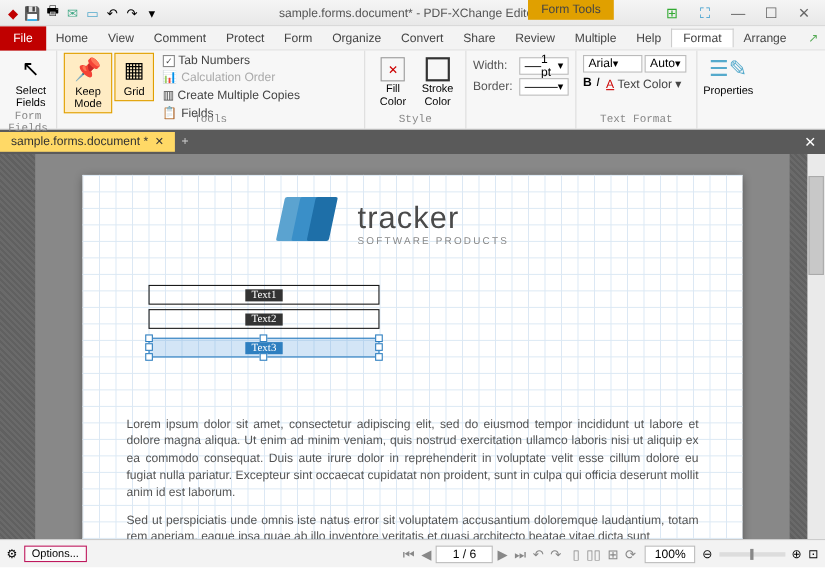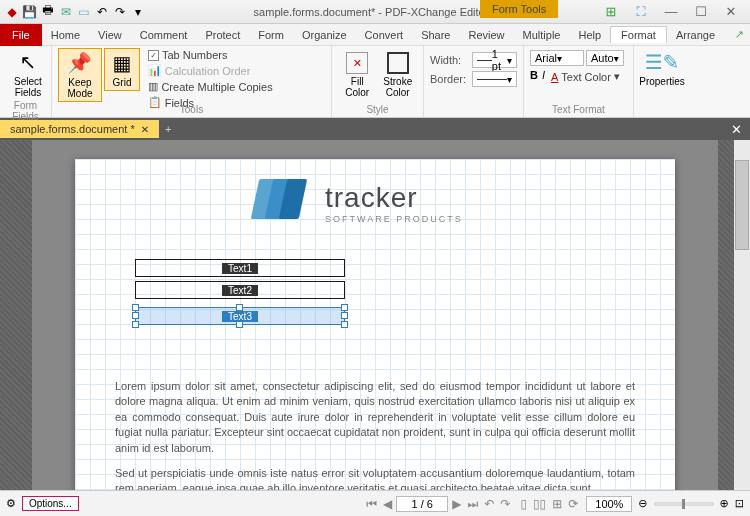--- a/index.html
+++ b/index.html
@@ -15,21 +15,21 @@
 
 .menubar { height:22px; background:#f3f3f3; display:flex; align-items:center; border-bottom:1px solid #ddd; }
 .file-btn { background:#c00000; color:#fff; padding:4px 12px; height:22px; line-height:14px; }
 .menu-item { padding:4px 9px; color:#444; }
 .menu-item.hl { border:2px solid #c00000; padding:2px 10px; }
 .menu-item.active { background:#fff; border:1px solid #ccc; border-bottom:none; }
 .menubar-right { margin-left:auto; display:flex; align-items:center; gap:4px; padding-right:6px; }
 
 .ribbon { height:72px; background:#f7f7f7; border-bottom:1px solid #ccc; display:flex; }
 .rgroup { border-right:1px solid #ddd; padding:2px 6px; display:flex; flex-direction:column; justify-content:space-between; }
-.rgroup-label { text-align:center; color:#888; font-size:10px; }
+.rgroup-label { text-align:center; color:#888; font-size:10px;font-family:Liberation Mono, monospace; }
 .big-btn { display:flex; flex-direction:column; align-items:center; justify-content:center; width:44px; gap:2px; padding:2px; }
 .big-btn .ico { font-size:20px; }
 .big-btn.hl { background:#ffecc4; border:1px solid #e0a000; }
 .row-items { display:flex; gap:2px; }
 .col-items { display:flex; flex-direction:column; gap:1px; }
 .small-item { display:flex; align-items:center; gap:3px; white-space:nowrap; color:#444; padding:1px 2px; }
 .form-row { display:flex; align-items:center; gap:4px; margin-bottom:2px; }
 .form-label { color:#555; min-width:38px; }
 .form-ctl { border:1px solid #bbb; background:#fff; padding:0 4px; height:16px; font-size:10px; display:inline-flex; align-items:center; }
 
@@ -50,21 +50,21 @@
 .logo-mark span:nth-child(1){ left:0; background:#5ba3d0; }
 .logo-mark span:nth-child(2){ left:14px; background:#3a8fc8; }
 .logo-mark span:nth-child(3){ left:28px; background:#1e6fa8; }
 .logo-text .t1 { font-size:28px; color:#4a4a4a; letter-spacing:1px; }
 .logo-text .t2 { font-size:9px; color:#888; letter-spacing:2px; }
 
 .field { position:absolute; left:60px; width:210px; height:18px; border:1px solid #1a1a1a; display:flex; }
 .field.f1 { top:100px; }
 .field.f2 { top:122px; }
 .field.f3 { top:148px; border:1px solid #2e7fc0; background:rgba(80,150,220,.25); }
-.field-label { margin:auto; background:#333; color:#fff; padding:0 6px; font-size:10px; }
+.field-label { margin:auto; background:#333; color:#fff; padding:0 6px; font-size:10px;font-family:Liberation Serif, serif; }
 .field.f3 .field-label { background:#2e7fc0; }
 .handle { position:absolute; width:7px; height:7px; background:#fff; border:1px solid #2e7fc0; }
 .f3 .h-tl{top:-4px;left:-4px}.f3 .h-tr{top:-4px;right:-4px}.f3 .h-bl{bottom:-4px;left:-4px}.f3 .h-br{bottom:-4px;right:-4px}
 .f3 .h-tc{top:-4px;left:50%;margin-left:-4px}.f3 .h-bc{bottom:-4px;left:50%;margin-left:-4px}
 .f3 .h-ml{top:50%;left:-4px;margin-top:-4px}.f3 .h-mr{top:50%;right:-4px;margin-top:-4px}
 
 .lorem { position:absolute; left:40px; top:220px; right:40px; font-size:10px; color:#555; line-height:1.4; }
 .lorem p { margin-bottom:10px; text-align:justify; }
 
 .statusbar { position:absolute; bottom:0; left:0; right:0; height:26px; background:#f3f3f3; border-top:1px solid #ccc; display:flex; align-items:center; padding:0 6px; gap:6px; }

